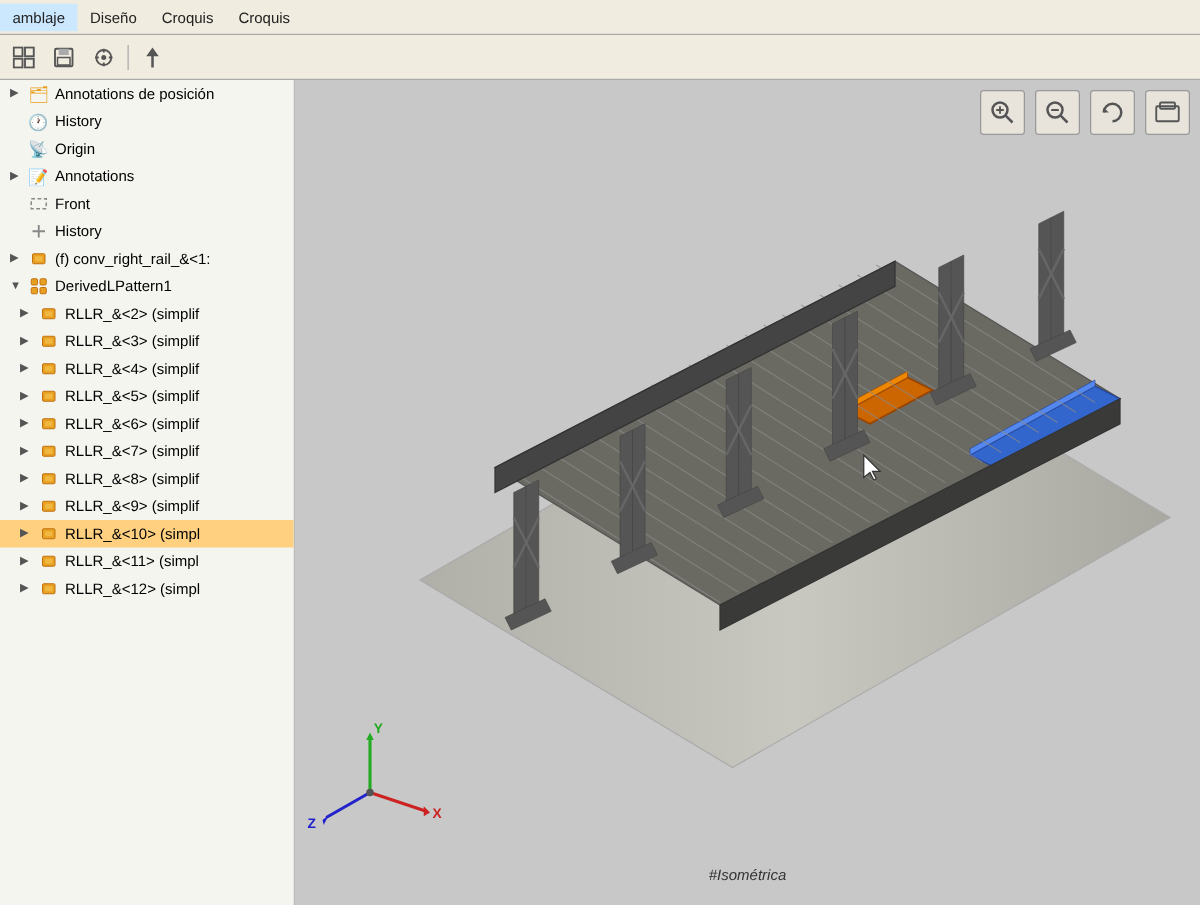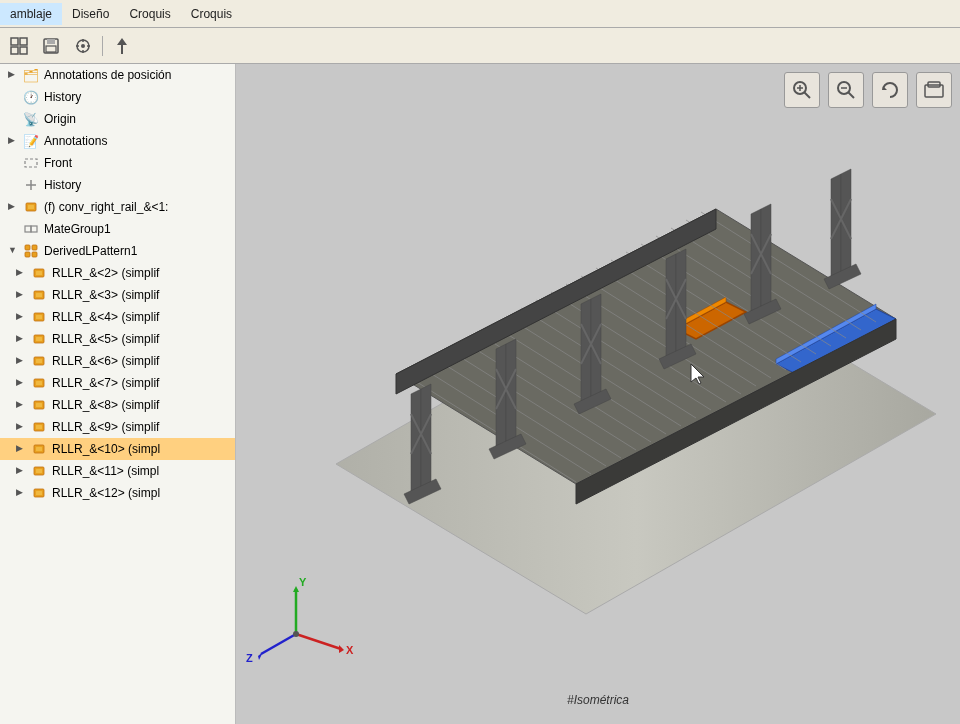--- a/index.html
+++ b/index.html
@@ -148,30 +148,20 @@
         <svg width="14" height="14" viewBox="0 0 14 14">
             <rect x="2" y="3" width="10" height="8" rx="1" fill="#e8a020" stroke="#c07010" stroke-width="0.8"></rect>
             <rect x="4" y="5" width="6" height="4" rx="0.5" fill="#f0b840"></rect>
           </svg>
       </span>
       <span>(f) conv_right_rail_&amp;&lt;1:</span>
     </div>
 
 
 
-    <div class="sidebar-item">
-      <span class="expand-arrow" style="visibility:hidden">▶</span>
-      <span class="sidebar-icon">
-        <svg width="14" height="14" viewBox="0 0 14 14">
-            <rect x="1" y="4" width="6" height="6" fill="none" stroke="#888" stroke-width="1.2"></rect>
-            <rect x="7" y="4" width="6" height="6" fill="none" stroke="#888" stroke-width="1.2"></rect>
-          </svg>
-      </span>
-      <span>MateGroup1</span>
-    </div>
 
     <div class="sidebar-item">
       <span class="expand-arrow">▼</span>
       <span class="sidebar-icon">
         <svg width="14" height="14" viewBox="0 0 14 14">
             <rect x="1" y="1" width="5" height="5" rx="1" fill="#e8a020" stroke="#c07010" stroke-width="0.8"></rect>
             <rect x="8" y="1" width="5" height="5" rx="1" fill="#e8a020" stroke="#c07010" stroke-width="0.8"></rect>
             <rect x="1" y="8" width="5" height="5" rx="1" fill="#e8a020" stroke="#c07010" stroke-width="0.8"></rect>
             <rect x="8" y="8" width="5" height="5" rx="1" fill="#e8a020" stroke="#c07010" stroke-width="0.8"></rect>
           </svg>

